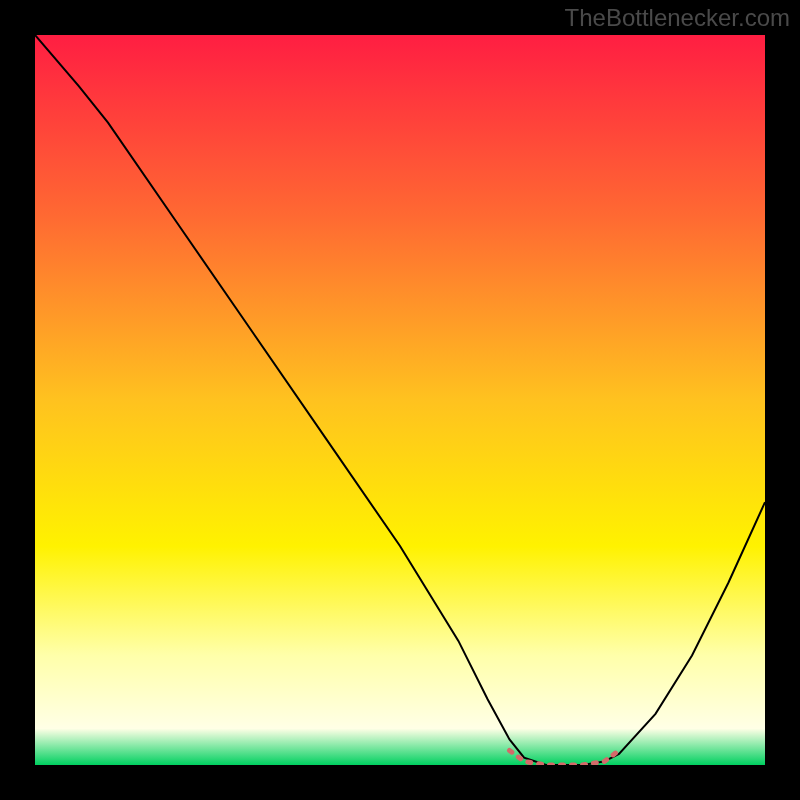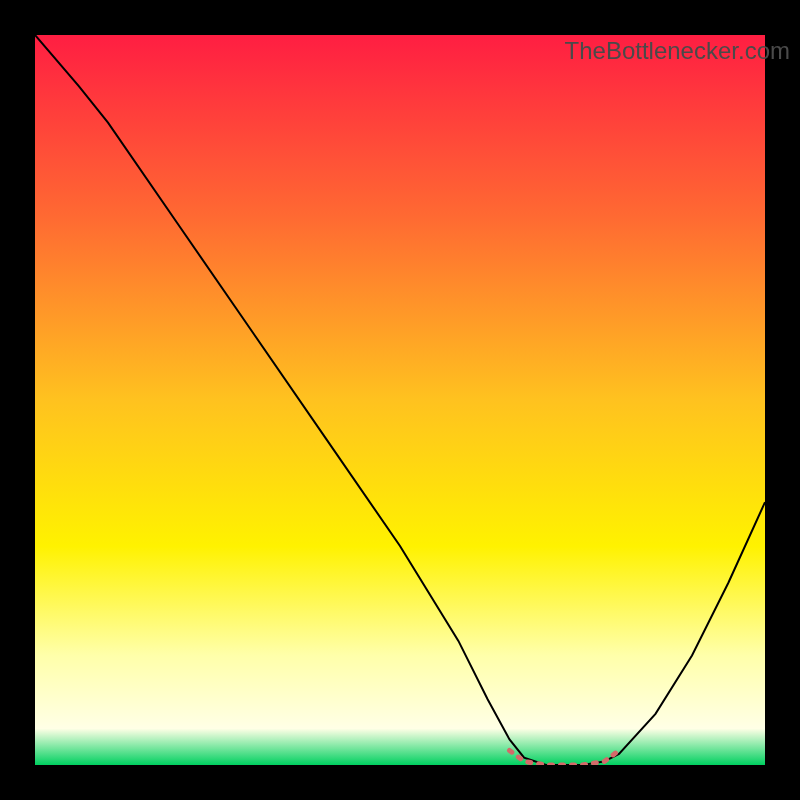--- a/index.html
+++ b/index.html
@@ -12,21 +12,20 @@
     overflow: hidden;
   }
   .watermark {
     position: absolute;
     top: 4px;
     right: 10px;
     color: #4a4a4a;
     font-size: 24px;
     font-weight: 500;
     z-index: 10;
-    margin-top: 33px;
   }
   .plot-area {
     position: absolute;
     left: 35px;
     top: 35px;
     width: 730px;
     height: 730px;
   }
 </style>
 </head>

